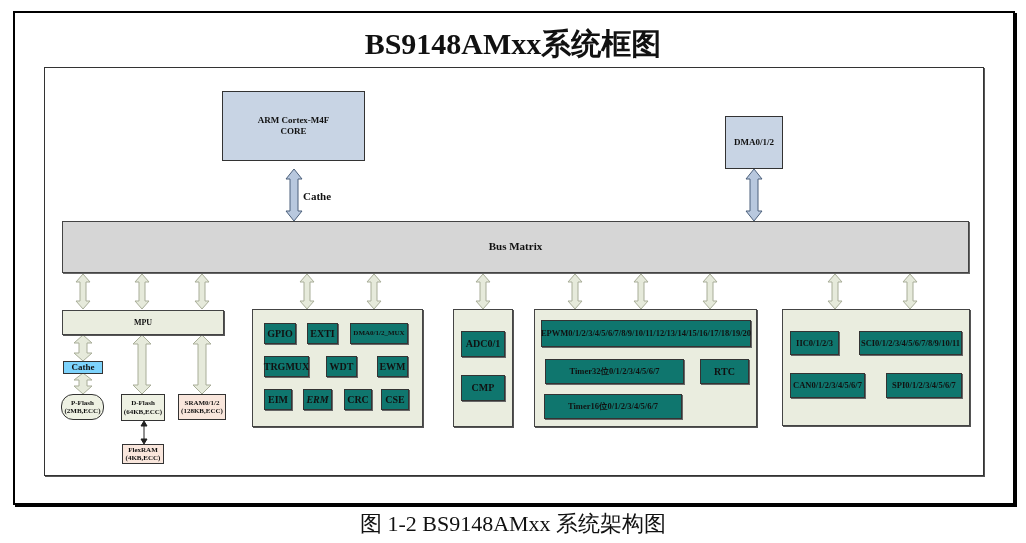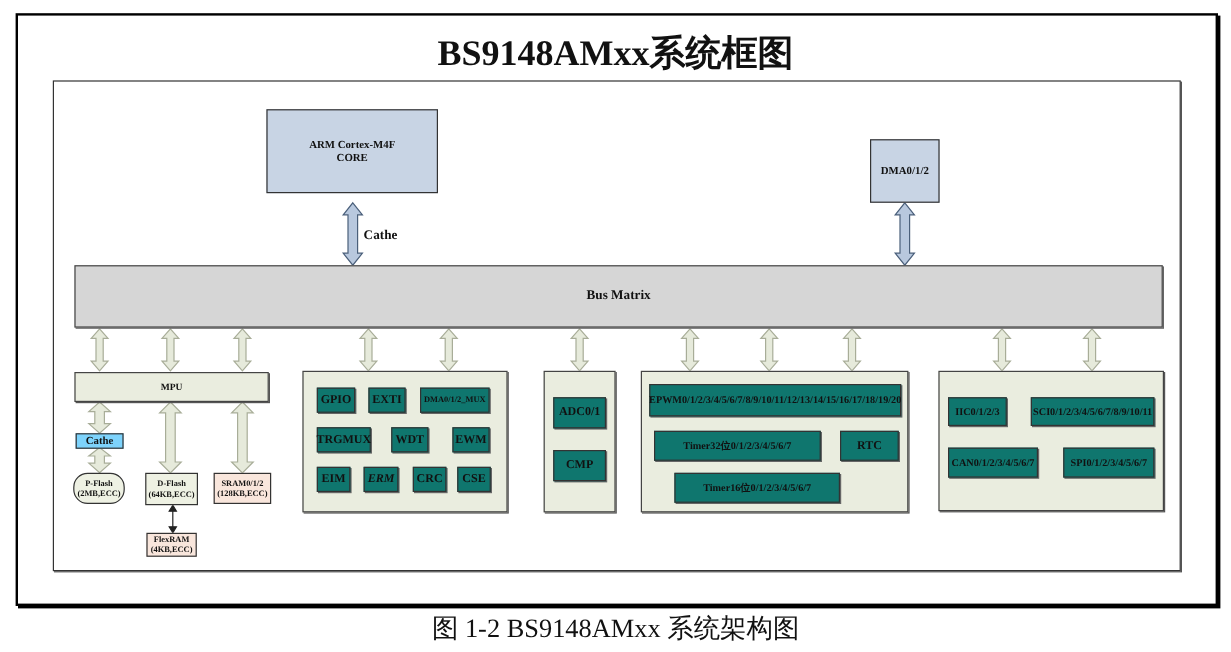--- a/index.html
+++ b/index.html
@@ -111,21 +111,21 @@
 <div class="abs box sub" style="left:381px;top:389px;width:28px;height:21px;">CSE</div>
 
 <div class="abs beige" style="left:453px;top:309px;width:60px;height:118px;"></div>
 <div class="abs box sub" style="left:461px;top:331px;width:44px;height:26px;">ADC0/1</div>
 <div class="abs box sub" style="left:461px;top:375px;width:44px;height:26px;">CMP</div>
 
 <div class="abs beige" style="left:534px;top:309px;width:223px;height:118px;"></div>
 <div class="abs box sub" style="left:541px;top:320px;width:210px;height:27px;font-size:8.5px;">EPWM0/1/2/3/4/5/6/7/8/9/10/11/12/13/14/15/16/17/18/19/20</div>
 <div class="abs box sub" style="left:545px;top:359px;width:139px;height:25px;font-size:8.5px;">Timer32位0/1/2/3/4/5/6/7</div>
 <div class="abs box sub" style="left:700px;top:359px;width:49px;height:25px;">RTC</div>
-<div class="abs box sub" style="left:562px;top:394px;width:138px;height:25px;font-size:8.5px;">Timer16位0/1/2/3/4/5/6/7</div>
+<div class="abs box sub" style="left:544px;top:394px;width:138px;height:25px;font-size:8.5px;">Timer16位0/1/2/3/4/5/6/7</div>
 
 <div class="abs beige" style="left:782px;top:309px;width:188px;height:117px;"></div>
 <div class="abs box sub" style="left:790px;top:331px;width:49px;height:24px;font-size:8.5px;">IIC0/1/2/3</div>
 <div class="abs box sub" style="left:859px;top:331px;width:103px;height:24px;font-size:8.5px;">SCI0/1/2/3/4/5/6/7/8/9/10/11</div>
 <div class="abs box sub" style="left:790px;top:373px;width:75px;height:25px;font-size:8.5px;">CAN0/1/2/3/4/5/6/7</div>
 <div class="abs box sub" style="left:886px;top:373px;width:76px;height:25px;font-size:8.5px;">SPI0/1/2/3/4/5/6/7</div>
 
 <div class="abs caption">图 1-2 BS9148AMxx 系统架构图</div>
 
 </body></html>

